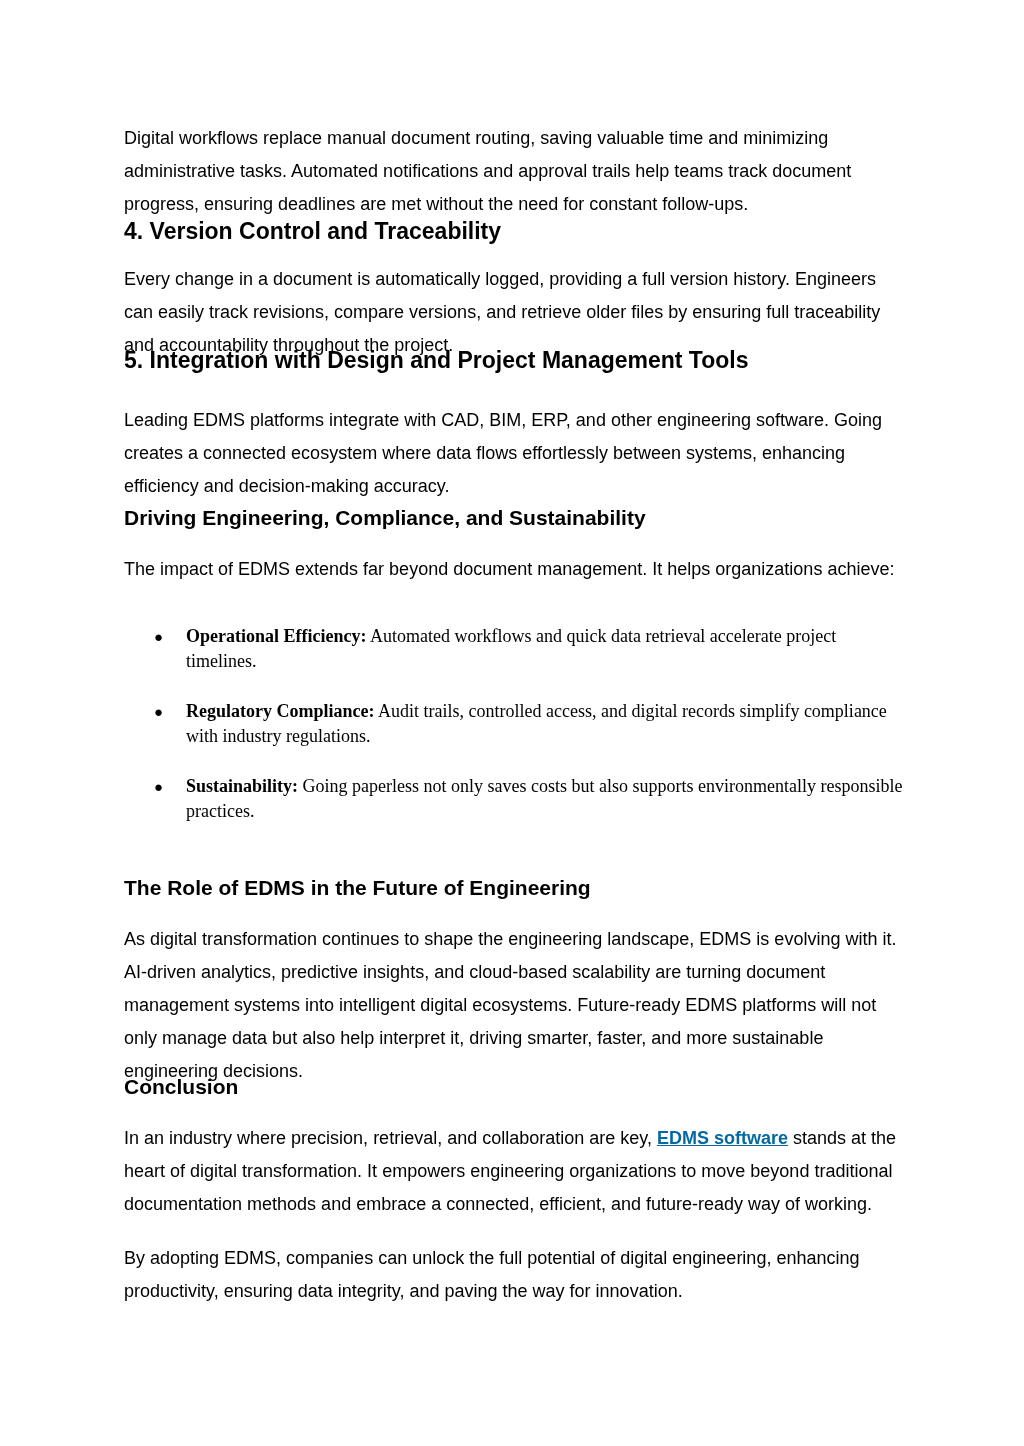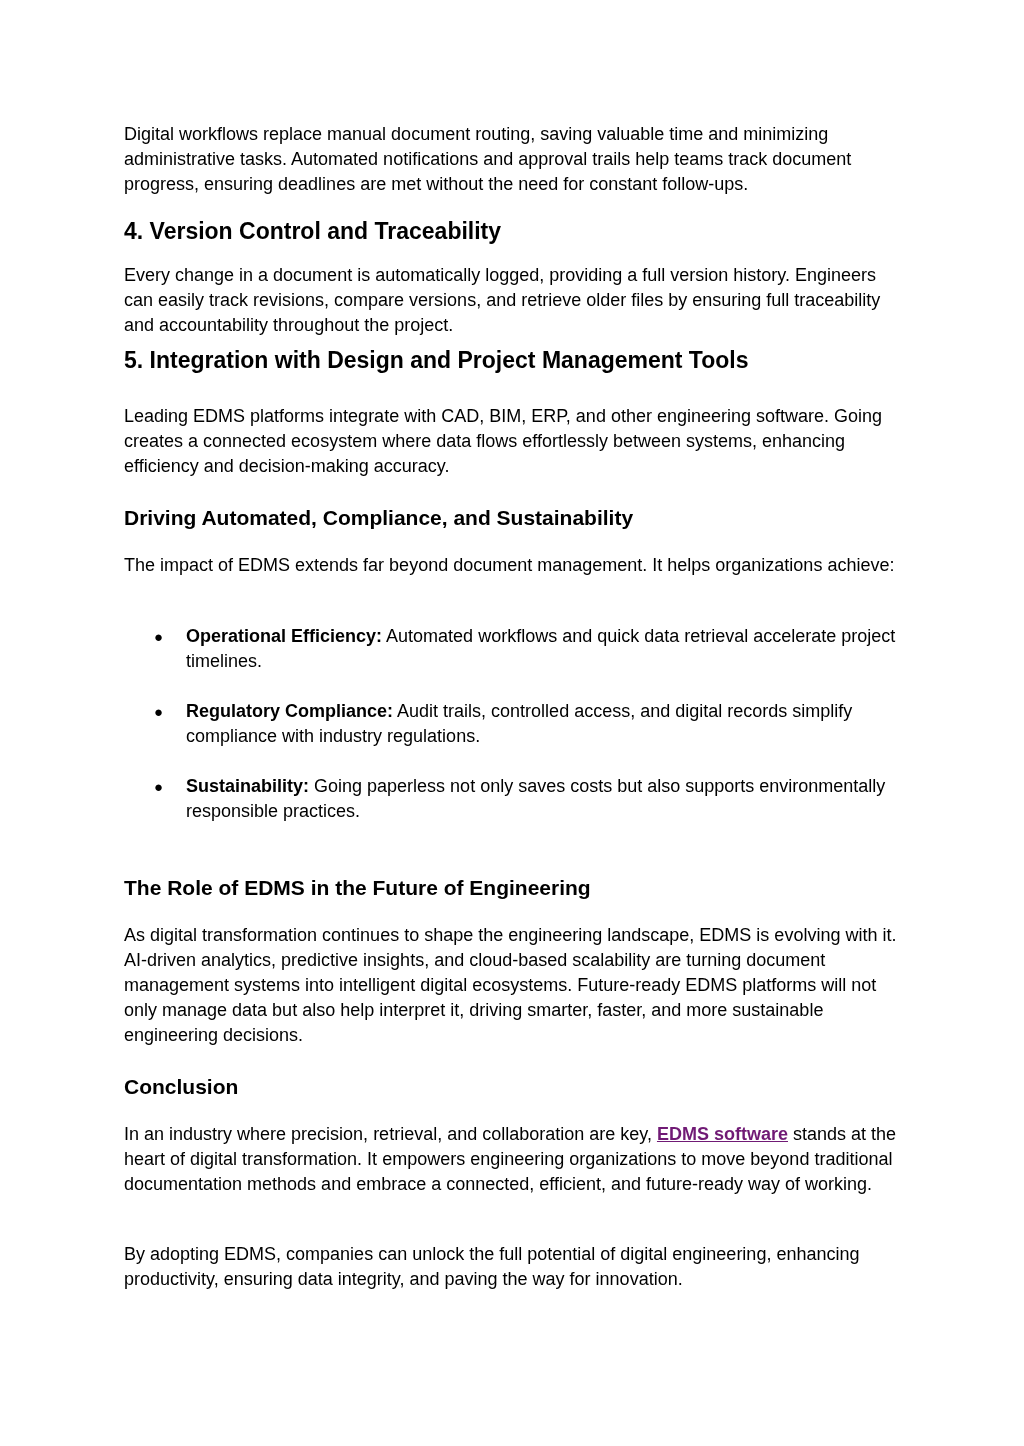--- a/index.html
+++ b/index.html
@@ -1,43 +1,43 @@
 <!DOCTYPE html>
 <html><head>
 <meta charset="utf-8">
 <style>
   html, body { margin: 0; padding: 0; background: #ffffff; }
   body { width: 1024px; height: 1446px; position: relative; overflow: hidden;
          font-family: "Liberation Sans", sans-serif; color: #000; }
   .page { position: absolute; left: 124px; top: 0; width: 780px; }
-  .p { position: absolute; left: 0; width: 780px; font-size: 18px; line-height: 25px; margin: 0; }
+  .p { position: absolute; left: 0; width: 780px; font-size: 18px; line-height: 33px; margin: 0; }
   .h3 { position: absolute; left: 0; font-size: 23px; font-weight: bold; margin: 0; line-height: 22px; }
   .h2 { position: absolute; left: 0; font-size: 21px; font-weight: bold; margin: 0; line-height: 28px; }
   .bullet { position: absolute; left: 0; width: 780px; font-size: 18px; line-height: 25px; }
   .bullet .dot { position: absolute; left: 30px; top: 0; font-size: 15px; }
-  .bullet .txt { position: absolute; left: 62px; width: 720px; }
+  .bullet .txt { position: absolute; left: 62px; width: 720px; font-family: Liberation Serif, serif; }
   .bullet b { font-weight: bold; }
-  a.link { color: #701a75; font-weight: bold; text-decoration: underline; }
+  a.link { color: #0369a1; font-weight: bold; text-decoration: underline; }
 </style>
 </head>
 <body>
 
 <div class="page">
 
   <p class="p" style="top:122px">Digital workflows replace manual document routing, saving valuable time and minimizing administrative tasks. Automated notifications and approval trails help teams track document progress, ensuring deadlines are met without the need for constant follow-ups.</p>
 
   <h3 class="h3" style="top:220px">4. Version Control and Traceability</h3>
 
   <p class="p" style="top:263px">Every change in a document is automatically logged, providing a full version history. Engineers can easily track revisions, compare versions, and retrieve older files by ensuring full traceability and accountability throughout the project.</p>
 
   <h3 class="h3" style="top:349px">5. Integration with Design and Project Management Tools</h3>
 
   <p class="p" style="top:404px">Leading EDMS platforms integrate with CAD, BIM, ERP, and other engineering software. Going creates a connected ecosystem where data flows effortlessly between systems, enhancing efficiency and decision-making accuracy.</p>
 
-  <h2 class="h2" style="top:504px">Driving Automated, Compliance, and Sustainability</h2>
+  <h2 class="h2" style="top:504px">Driving Engineering, Compliance, and Sustainability</h2>
 
   <p class="p" style="top:553px">The impact of EDMS extends far beyond document management. It helps organizations achieve:</p>
 
   <div class="bullet" style="top:624px">
     <span class="dot">●</span>
     <span class="txt"><b>Operational Efficiency:</b><span> Automated workflows and quick data retrieval accelerate project timelines.</span></span>
   </div>
 
   <div class="bullet" style="top:699px">
     <span class="dot">●</span>

